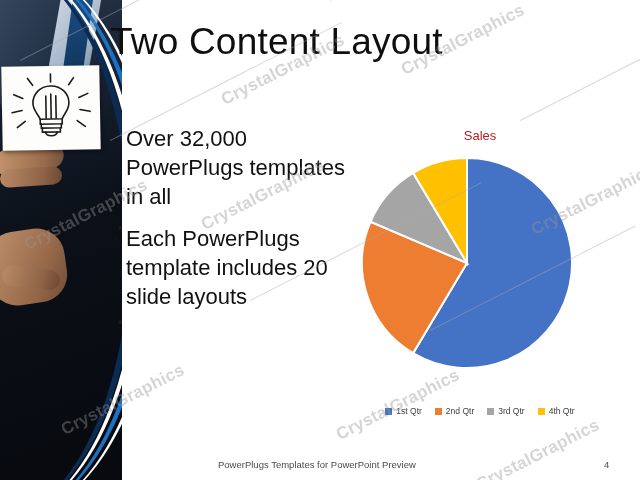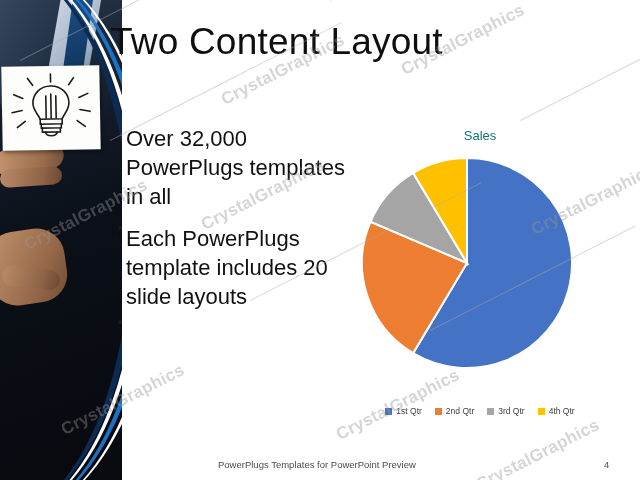--- a/index.html
+++ b/index.html
@@ -53,21 +53,21 @@
 
   
   #bullets{position:absolute;left:112px;top:124px;width:240px;}
   .bullet{display:flex;margin-bottom:13px;}
   .bullet .dotmark{flex:0 0 14px;font-size:17px;line-height:30px;color:#111;}
   .bullet .btext{font-size:22px;line-height:29px;color:#111;}
 
   
   #chart{position:absolute;left:355px;top:128px;width:250px;height:305px;}
   #chart-title{position:absolute;left:0;top:0;width:250px;text-align:center;
-               font-size:13px;color:#0f766e;}
+               font-size:13px;color:#b91c1c;}
   #pie-area{position:absolute;left:0;top:22px;width:250px;height:230px;}
   #legend{position:absolute;left:0;top:278px;width:250px;display:flex;
           justify-content:center;gap:13px;}
   .leg{display:flex;align-items:center;gap:4px;}
   .swatch{width:7px;height:7px;display:inline-block;}
   .leg span.lbl{font-size:8.5px;color:#404040;}
 
   
   #footer-text{position:absolute;left:218px;top:459px;font-size:9.5px;color:#4a4a4a;}
   #page-num{position:absolute;left:604px;top:459px;font-size:9.5px;color:#4a4a4a;}

